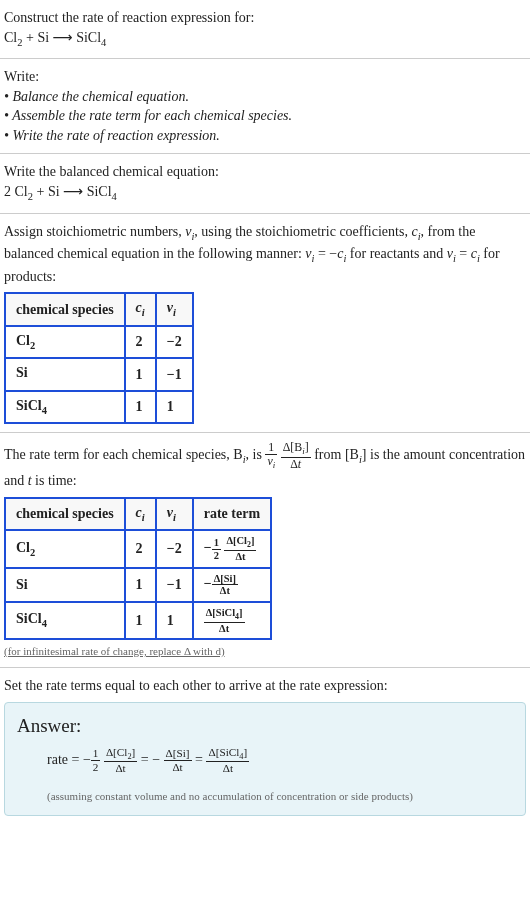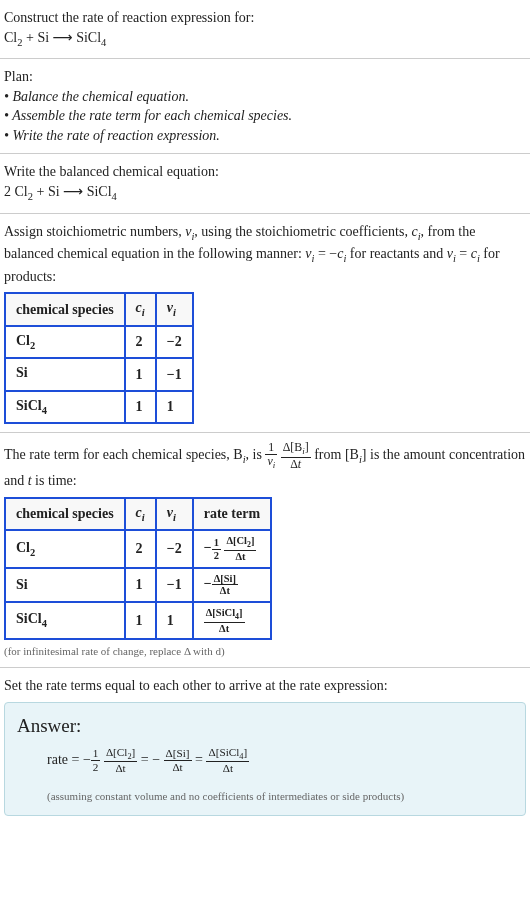--- a/index.html
+++ b/index.html
@@ -43,20 +43,21 @@
     }
     .frac .den {
       display: block;
       padding: 0 2px;
       line-height: 1.1;
     }
     .smallnote {
       font-size: 11px;
       color: #666;
       margin-top: 4px;
+      text-decoration: underline;
     }
     .answer-box {
       background: #e8f4f8;
       border: 1px solid #b8d8e0;
       border-radius: 4px;
       padding: 10px 12px;
       margin-top: 6px;
     }
     .answer-title { font-size: 19px; margin-bottom: 6px; }
     .answer-eq { margin-left: 30px; margin-bottom: 15px; }
@@ -68,21 +69,21 @@
 <body>
 
 <div class="section">
   <div>Construct the rate of reaction expression for:</div>
   <div>
     <span><span>Cl</span><span class="sub">2</span></span><span> + Si </span><span>⟶</span><span><span> SiCl</span><span class="sub">4</span></span>
   </div>
 </div>
 
 <div class="section">
-  <div>Plan:</div>
+  <div>Write:</div>
   <div class="plan-list">
     <div class="plan-item">• Balance the chemical equation.</div>
     <div class="plan-item">• Assemble the rate term for each chemical species.</div>
     <div class="plan-item">• Write the rate of reaction expression.</div>
   </div>
 </div>
 
 <div class="section">
   <div>Write the balanced chemical equation:</div>
   <div>
@@ -170,15 +171,15 @@
   <div class="answer-box">
     <div class="answer-title">Answer:</div>
     <div class="answer-eq">
       <span>rate = −</span><span class="frac" style="font-size:0.8em"><span class="num">1</span><span class="den">2</span></span>
       <span class="frac" style="font-size:0.8em"><span class="num"><span>Δ[Cl</span><span class="sub">2</span><span>]</span></span><span class="den">Δt</span></span>
       <span> = −</span>
       <span class="frac" style="font-size:0.8em"><span class="num">Δ[Si]</span><span class="den">Δt</span></span>
       <span> = </span>
       <span class="frac" style="font-size:0.8em"><span class="num"><span>Δ[SiCl</span><span class="sub">4</span><span>]</span></span><span class="den">Δt</span></span>
     </div>
-    <div class="answer-note">(assuming constant volume and no coefficients of intermediates or side products)</div>
+    <div class="answer-note">(assuming constant volume and no accumulation of concentration or side products)</div>
   </div>
 </div>
 
 </body></html>

